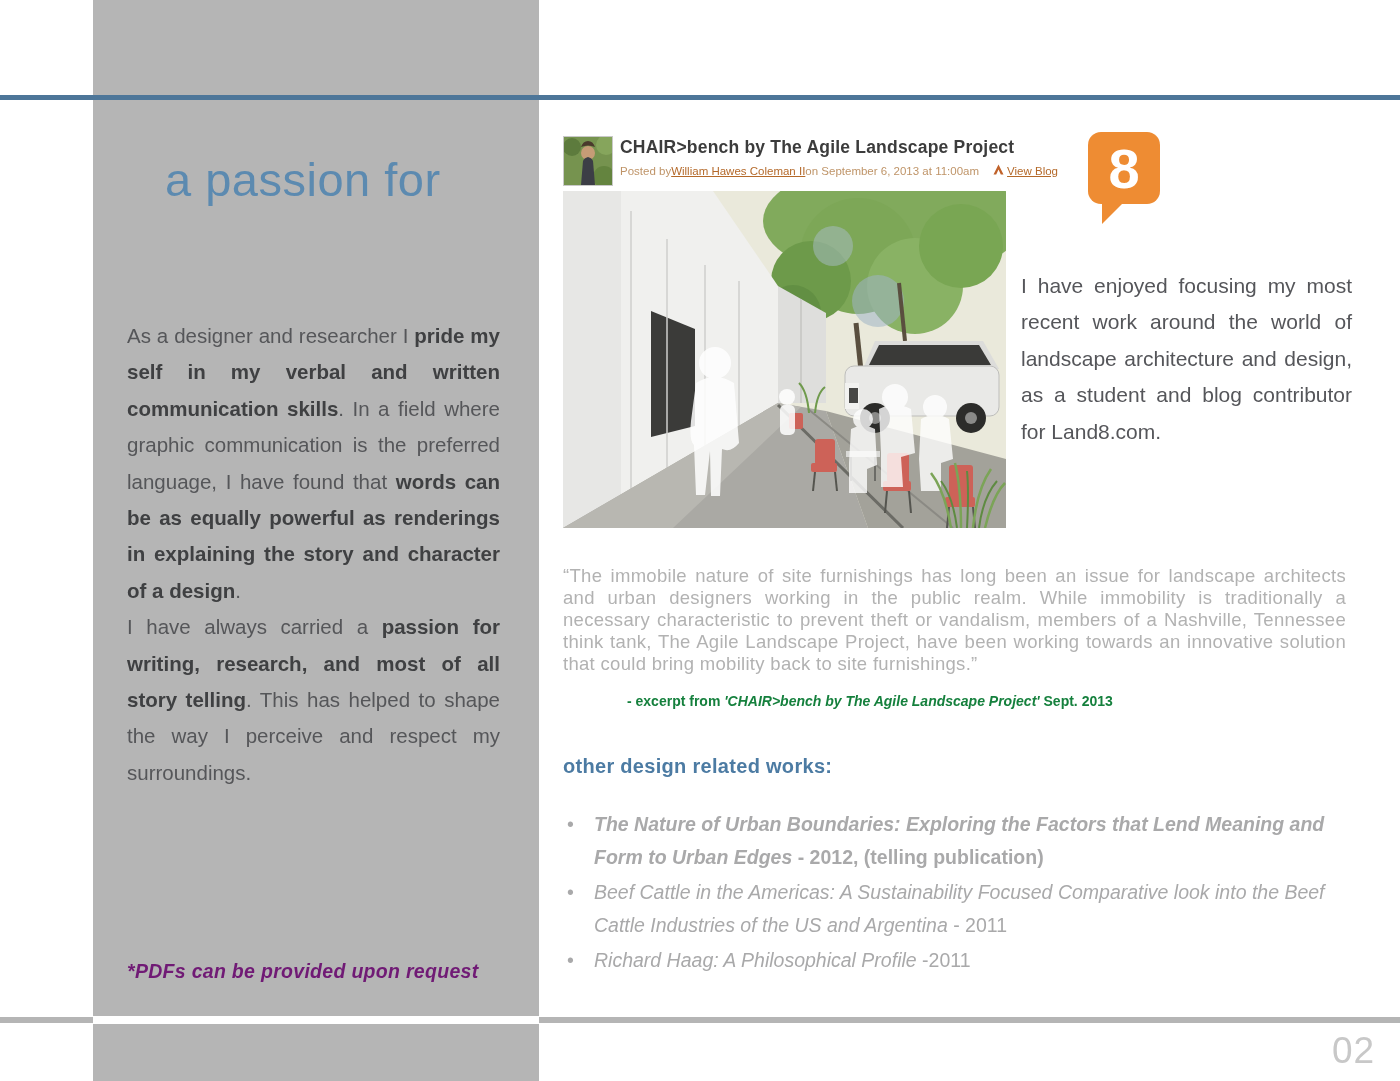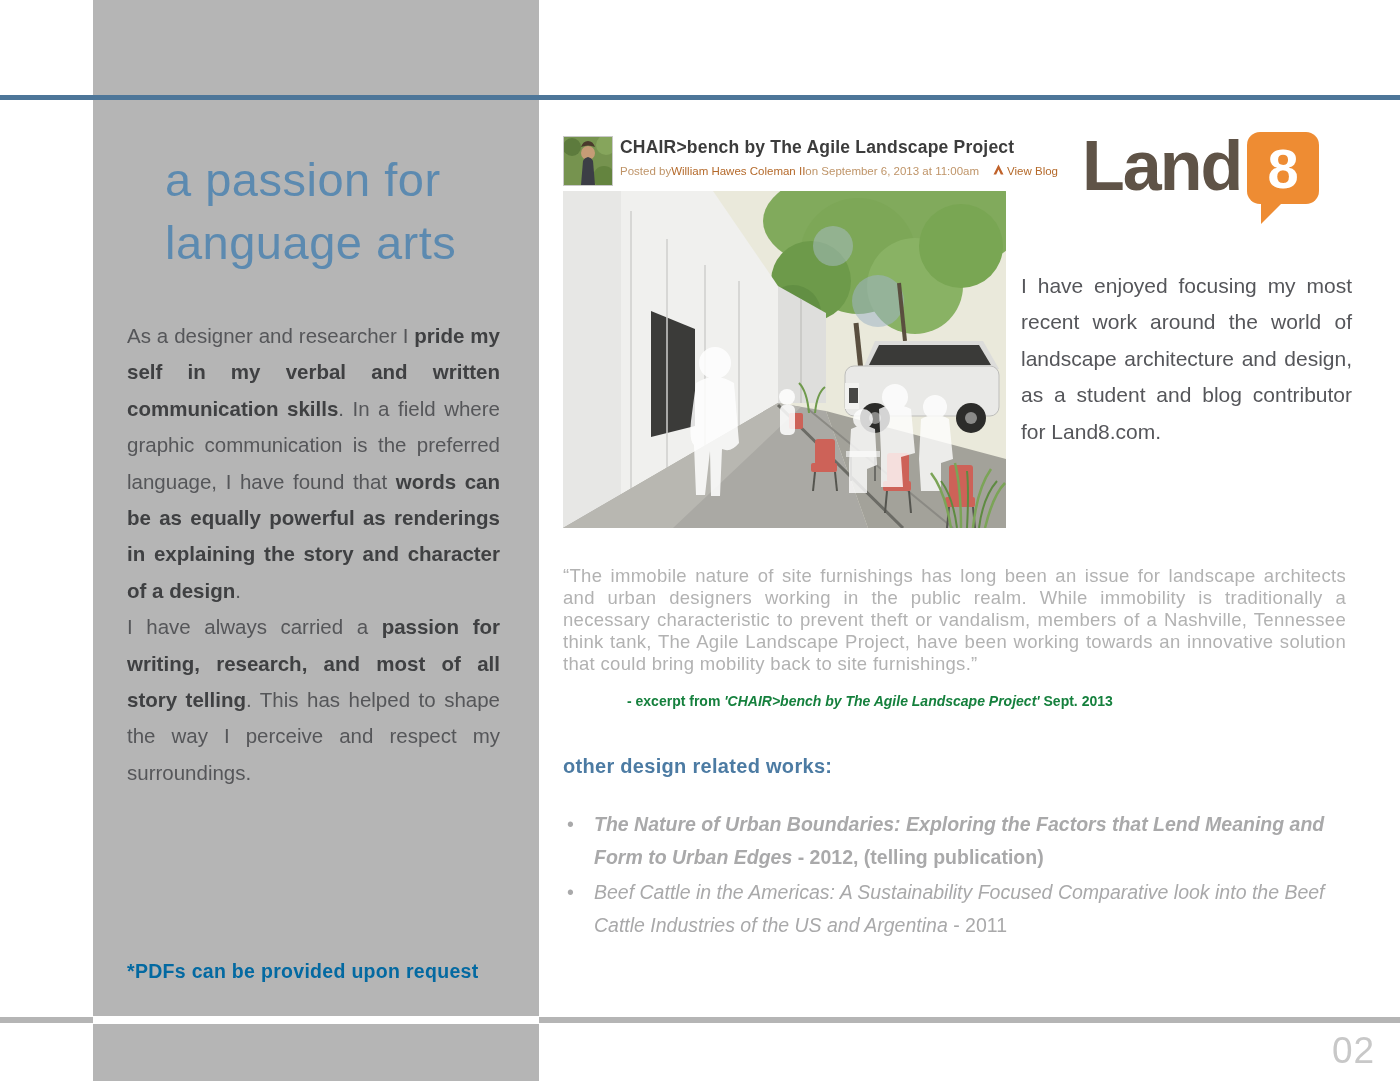--- a/index.html
+++ b/index.html
@@ -26,34 +26,34 @@
   }
   .col-body{
     left:127px;top:318px;width:373px;
     font-size:20.5px;line-height:36.4px;color:#555659;
     text-align:justify;z-index:3;
   }
   .col-body p{margin:0;}
   .col-body .b{color:#3f4042;}
   .footnote{
     left:127px;top:960px;width:390px;
-    font-size:19.5px;font-weight:700;color:#0369a1;
-    letter-spacing:.3px;z-index:3;
+    font-size:19.5px;font-weight:700;color:#701a75;
+    letter-spacing:.3px;z-index:3;font-style:italic;
   }
 
   .b{font-weight:700;}
   .i{font-style:italic;}
 
   
   .blog-header{left:563px;top:136px;width:620px;height:52px;display:flex;z-index:3;}
   .avatar{width:50px;height:50px;border:1px solid #c9c9c9;box-sizing:border-box;flex:none;}
   .blog-head-text{margin-left:7px;padding-top:1px;}
   .blog-title{font-size:17.5px;font-weight:700;color:#3c3c3c;letter-spacing:.2px;}
   .blog-byline{margin-top:6px;font-size:11.5px;color:#bf9468;display:flex;align-items:center;}
-  .blog-byline a{color:#b4692a;cursor:pointer;}
+  .blog-byline a{color:#b4692a;text-decoration:underline;cursor:pointer;}
   .byline-gap{display:inline-block;width:14px;}
   .view-blog-icon{margin-right:3px;display:inline-block;}
 
   
   .blog-image{left:563px;top:191px;width:443px;height:337px;z-index:3;}
 
   
   .land8{left:1082px;top:128px;width:290px;height:105px;display:flex;align-items:flex-start;z-index:3;}
   .land8-word{
     font-size:70px;font-weight:700;color:#5f5347;
@@ -102,21 +102,20 @@
 <body>
 
 <div class="abs gray-col"></div>
 <div class="abs gray-col-b"></div>
 <div class="abs blue-rule"></div>
 <div class="abs bot-rule-l"></div>
 <div class="abs bot-rule-r"></div>
 
 <div class="abs col-title">
   <div>a passion for</div>
-  <div>language arts</div>
 </div>
 
 <div class="abs col-body">
   <p><span>As a designer and researcher I </span><span class="b">pride my self in my verbal and written communication skills</span><span>. In a field where graphic communication is the preferred language, I have found that </span><span class="b">words can be as equally powerful as renderings in explaining the story and character of a design</span><span>.</span></p>
   <p><span>I have always carried a </span><span class="b">passion for writing, research, and most of all story telling</span><span>. This has helped to shape the way I perceive and respect my surroundings.</span></p>
 </div>
 
 <div class="abs footnote">*PDFs can be provided upon request</div>
 
 <div class="abs blog-header">
@@ -235,34 +234,34 @@
     <g stroke="#5e8b41" stroke-width="2" fill="none">
       <path d="M394,337 Q390,306 378,290"></path>
       <path d="M416,337 Q420,306 434,290"></path>
       <path d="M404,337 Q406,300 404,280"></path>
     </g>
     <path d="M246,222 Q244,200 236,192 M252,222 Q254,202 262,196" stroke="#6f9a4c" stroke-width="2" fill="none"></path>
   </svg>
 </div>
 
 <div class="abs land8">
-  <span class="land8-word">Land</span>
   <span class="land8-badge">
     <svg width="76" height="96" viewBox="0 0 76 96">
       <rect x="2" y="2" width="72" height="72" rx="13" fill="#ee8c33"></rect>
       <polygon points="16,70 16,94 40,70" fill="#ee8c33"></polygon>
       <text x="38" y="58" text-anchor="middle" font-family="Liberation Sans, sans-serif" font-size="56" font-weight="bold" fill="#ffffff">8</text>
     </svg>
   </span>
 </div>
 
 <div class="abs intro">I have enjoyed focusing my most recent work around the world of landscape architecture and design, as a student and blog contributor for Land8.com.</div>
 
 <div class="abs quote">“The immobile nature of site furnishings has long been an issue for landscape architects and urban designers working in the public realm. While immobility is traditionally a necessary characteristic to prevent theft or vandalism, members of a Nashville, Tennessee think tank, The Agile Landscape Project, have been working towards an innovative solution that could bring mobility back to site furnishings.”</div>
 <div class="abs quote-attrib"><span class="b">- excerpt from </span><span class="b i">'CHAIR&gt;bench by The Agile Landscape Project'</span><span class="b"> Sept. 2013</span></div>
 
 <div class="abs works-heading">other design related works:</div>
 <ul class="abs works-list">
   <li><span class="b i">The Nature of Urban Boundaries: Exploring the Factors that Lend Meaning and Form to Urban Edges</span><span class="b"> - 2012, (telling publication)</span></li>
   <li><span class="i">Beef Cattle in the Americas: A Sustainability Focused Comparative look into the Beef Cattle Industries of the US and Argentina</span><span> - 2011</span></li>
+  <li><span class="i">Richard Haag: A Philosophical Profile</span><span> -2011</span></li>
 </ul>
 
 <div class="abs page-num">02</div>
 
 </body></html>

